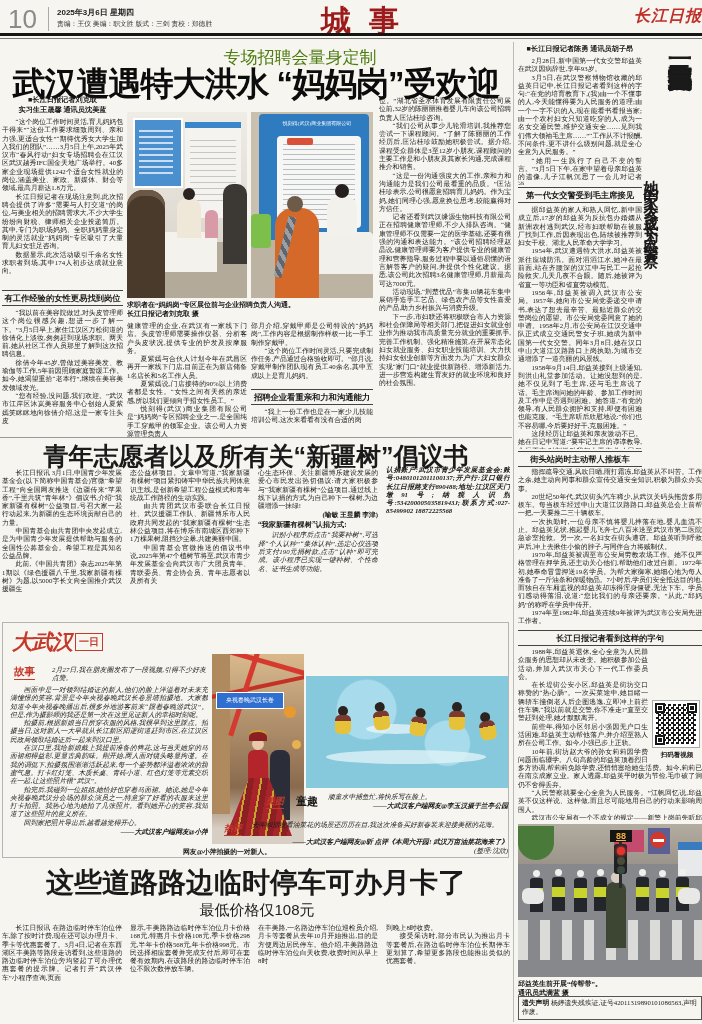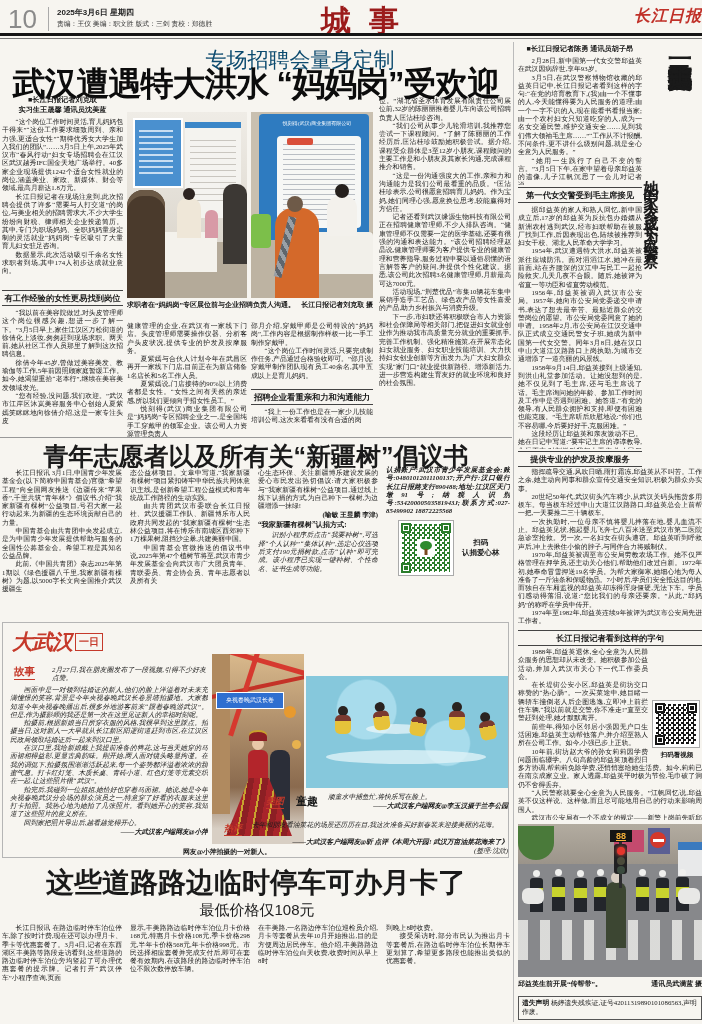--- a/index.html
+++ b/index.html
@@ -7,21 +7,21 @@
         font-family:"Liberation Serif","DejaVu Serif",serif;color:#1a1a1a;overflow:hidden;}
   .abs{position:absolute;}
   .sans{font-family:"Liberation Sans","DejaVu Sans",sans-serif;}
   .body-text{font-size:6.8px;line-height:8.3px;text-align:justify;overflow:hidden;}
   .body-text p{margin:0;text-indent:2em;}
   .body-text.noindent p:first-child{text-indent:0;}
   .fang{font-style:italic;}
   .subhead{font-family:"Liberation Sans","DejaVu Sans",sans-serif;font-weight:bold;text-align:center;
            font-size:8.3px;line-height:10px;border-top:1px solid #444;border-bottom:1px solid #444;
            padding:2px 0;overflow:hidden;white-space:nowrap;}
-  .caption{font-size:7px;font-weight:bold;line-height:9px;overflow:hidden;}
+  .caption{font-size:7px;font-weight:bold;line-height:9px;overflow:hidden;flex-direction:column;}
   .caption-row{display:flex;justify-content:space-between;}
   .photo{position:absolute;overflow:hidden;background:#cfc8bc;}
   .vtext{writing-mode:vertical-rl;}
   .qr{position:relative;background:#fff;border:1px solid #aaa;}
   .qr .px{position:absolute;inset:3px;background:repeating-conic-gradient(#161616 0% 25%,#ffffff 0% 50%) 0 0/5px 5px;}
   .qr .px.green{background:repeating-conic-gradient(#2a7d2a 0% 25%,#ffffff 0% 50%) 0 0/5px 5px;}
   .qr .fq{position:absolute;width:10px;height:10px;border:2px solid #161616;background:#fff;box-sizing:border-box;}
   .qr .fq.green{border-color:#2a7d2a;}
   .qr .fq::after{content:"";position:absolute;inset:1px;background:#161616;}
   .qr .fq.green::after{background:#2a7d2a;}
@@ -48,21 +48,21 @@
 
   <div class="abs sans" style="left:8px;top:4px;font-size:26px;color:#8a8a8a;">10</div>
   <div class="abs" style="left:48px;top:7px;width:1px;height:24px;background:#aaa;"></div>
   <div class="abs sans" style="left:57px;top:7px;font-size:8px;font-weight:bold;color:#222;">2025年3月6日 星期四</div>
   <div class="abs sans" style="left:57px;top:19px;font-size:6.8px;color:#333;">责编：王仪 美编：职文胜 版式：三剑 责校：郑德胜</div>
   <div class="abs" style="left:280px;top:1px;width:160px;text-align:center;font-size:30px;font-weight:900;color:#9b1b1b;letter-spacing:18px;padding-left:18px;box-sizing:border-box;">城事</div>
   <div class="abs" style="left:634px;top:6px;font-size:16px;font-weight:800;color:#c03028;font-style:italic;letter-spacing:1px;">长江日报</div>
   <div class="abs" style="left:0;top:33px;width:702px;height:3px;background:#151515;"></div>
   <div class="abs" style="left:0;top:37.5px;width:702px;height:1px;background:#777;"></div>
 
-  <div class="abs sans" style="left:95px;top:46px;width:410px;text-align:center;font-size:21px;color:#0c4a6e;">专场招聘会量身定制</div>
+  <div class="abs sans" style="left:95px;top:46px;width:410px;text-align:center;font-size:17px;color:#4d7c0f;">专场招聘会量身定制</div>
   <div class="abs sans" style="left:0;top:62px;width:512px;text-align:center;font-size:33px;font-weight:900;letter-spacing:-1px;color:#0c0c0c;white-space:nowrap;">武汉遭遇特大洪水 “妈妈岗”受欢迎</div>
 
   <div class="abs" style="left:2px;top:96px;width:121px;text-align:center;font-size:7.2px;font-weight:bold;line-height:9.5px;">
     <div>■长江日报记者刘克取</div>
     <div>实习生王晟馨 通讯员沈美蓝</div>
   </div>
 
   <div class="abs body-text" style="left:2px;top:118px;width:121px;height:171px;">
       <p>“这个岗位工作时间灵活,育儿妈妈包干得来”“这份工作要求细致周到、亲和力强,更适合女性”“期待优秀女大学生加入我们的团队”……3月5日上午,2025年武汉市“春风行动”妇女专场招聘会在江汉区武汉越秀IFC国金天地广场举行。40多家企业现场提供1242个适合女性就业的岗位,涵盖美业、家政、新媒体、财会等领域,最高月薪达1.8万元。</p>
       <p>长江日报记者在现场注意到,此次招聘会提供了许多“需要与人打交道”的岗位,与美业相关的招聘需求大,不少大学生纷纷向财税、律师相关企业投递简历。其中,专门为职场妈妈、全职妈妈量身定制的灵活就业“妈妈岗”专区吸引了大量育儿妇女驻足咨询。</p>
@@ -141,21 +141,21 @@
       <p>“她用一生践行了自己不变的誓言。”3月5日下午,在家中望着母亲邱益英的遗像,儿子江帆沉思了一会儿对记者说。</p>
     </div>
   <div class="abs subhead" style="left:518px;top:187px;width:124px;">第一代女交警受到毛主席接见</div>
   <div class="abs body-text" style="left:518px;top:206px;width:124px;height:243px;">
       <p>据邱益英的家人和熟人回忆,新中国成立后,17岁的邱益英为反抗包办婚姻从新洲农村逃到武汉,经市妇联帮助在被服厂找到工作,后因表现出色,陆续被推荐到妇女干校、湖北人民革命大学学习。</p>
       <p>1954年,武汉遭遇特大洪水,邱益英被派往应城防汛。面对滔滔江水,她冲在最前面,站在齐腰深的汉江中与民工一起抢险救灾,几天几夜不合眼。随后,她被评为省直一等功臣和省直劳动模范。</p>
       <p>1956年,邱益英被调入武汉市公安局。1957年,她向市公安局党委递交申请书,表达了想去最辛苦、最贴近群众的交警岗位的愿望。市公安局党委同意了她的申请。1958年2月,市公安局在江汉交通中队正式成立交通民警女子班,她成为新中国第一代女交警。同年3月8日,她在汉口中山大道江汉路路口上岗执勤,为城市交通增添了一道亮丽的风景线。</p>
       <p>1958年9月14日,邱益英接到上级通知,到洪山礼堂参加活动。让她没想到的是,她不仅见到了毛主席,还与毛主席说了话。毛主席询问她的年龄、参加工作时间及工作中是否遇到困难。她答道,“有党的领导,有人民群众拥护和支持,即便有困难也能克服。”毛主席听后欣慰地说:“你们也不容易哪,今后要好好干,克服困难。”</p>
       <p>这段经历让邱益英和亲友激动不已。她在日记中写道:“要牢记主席的谆谆教导,永远不忘,时刻激励我努力工作,为人民服务。”</p>
     </div>
-  <div class="abs subhead" style="left:518px;top:451px;width:124px;">提供专业的护发及按摩服务</div>
+  <div class="abs subhead" style="left:518px;top:451px;width:124px;">街头站岗时主动帮人推板车</div>
 
   <div class="abs vtext" style="left:641px;top:168px;height:330px;font-size:15px;font-weight:700;letter-spacing:6px;">她的家人大多成长为人民警察</div>
   <div class="abs vtext sans" style="left:659px;top:46px;height:436px;font-size:24px;font-weight:900;line-height:42px;">毛主席接见过的第一代女交警邱益英走了</div>
 
   <div class="abs body-text" style="left:518px;top:468px;width:184px;height:160px;">
       <p>指挥疏导交通,风吹日晒,雨打霜冻,邱益英从不叫苦。工作之余,她主动向同事和群众宣传交通安全知识,积极为群众办实事。</p>
       <p>20世纪50年代,武汉街头汽车稀少,从武汉关码头拖货多用板车。每当板车经过中山大道江汉路路口,邱益英总会上前帮一把,一天要推二三十辆板车。</p>
       <p>一次执勤时,一位母亲不慎将婴儿摔落在地,婴儿血流不止。邱益英见状,抱起婴儿飞奔七八百米送至武汉市第二医院急诊室抢救。另一次,一名妇女在街头遭窃。邱益英听到呼救声后,冲上去揪住小偷的脖子,与同伴合力将贼制伏。</p>
       <p>1970年,邱益英被调至市公安局劳教农场工作。她不仅严格管理在押学员,还主动关心他们,帮助他们改过自新。1972年初,她奉命冒雪押送19名学员。为帮大家御寒,她细心地为每人准备了一斤油条和保暖物品。7小时后,学员们安全抵达目的地,而独自在车厢监视的邱益英却冻得浑身僵硬,无法下车。学员们感动得落泪,说道:“您比我们的母亲还要亲。”从此,“邱妈妈”的称呼在学员中传开。</p>
       <p>1974年至1982年,邱益英连续9年被评为武汉市公安局先进工作者。</p>
@@ -240,33 +240,20 @@
     <div style="text-align:right;font-size:6.8px;font-weight:bold;line-height:10px;">(喻敏 王昱麟 李津)</div>
     <div style="font-size:7.2px;font-weight:bold;line-height:11px;">“我家新疆有棵树”认捐方式:</div>
     <div class="body-text fang">
         <p>识别小程序后点击“我要种树”,可选择“个人认种”“集体认种”,选定心仪选项后支付190元捐树款,点击“认种”即可完成。该小程序已实现一键种树、个性命名、证书生成等功能。</p>
       </div>
   </div>
   <div class="abs" style="left:386px;top:466px;width:124px;height:152px;overflow:hidden;">
     <div class="body-text fang" style="font-weight:bold;">
       <p style="text-indent:0;">认捐账户:武汉市青少年发展基金会;账号:04801012011100137;开户行:汉口银行长江日报路支行890488;地址:江汉区天门墩91号;纳税人识别号:53420000503581943J;联系方式:027-85499902 18872225568</p>
     </div>
-    <div style="display:flex;align-items:center;margin-top:4px;">
-      <div class="qr" style="width:54px;height:54px;margin-left:12px;">
-        <div class="px green"></div>
-        <div class="fq green" style="left:2px;top:2px;"></div>
-        <div class="fq green" style="right:2px;top:2px;"></div>
-        <div class="fq green" style="left:2px;bottom:2px;"></div>
-        <div class="tree"></div>
-      </div>
-      <div style="margin-left:8px;text-align:center;font-size:7.5px;font-weight:bold;line-height:10px;">
-        <div>扫码</div>
-        <div>认捐爱心林</div>
-      </div>
-    </div>
   </div>
 
   <div class="abs" style="left:2px;top:622px;width:507px;height:236px;border:1px solid #b5b5b5;box-sizing:border-box;"></div>
   <div class="abs" style="left:12px;top:628px;display:flex;align-items:center;">
     <span style="font-size:21px;font-weight:900;color:#c5392a;font-style:italic;letter-spacing:-1px;">大武汉</span>
     <span style="font-size:10px;font-weight:bold;color:#c5392a;border:1.5px solid #c5392a;padding:1px 3px;margin-left:3px;">一日</span>
   </div>
   <div class="abs" style="left:14px;top:665px;font-size:10.5px;font-weight:900;color:#c5392a;border-bottom:1px solid #c5392a;">故事</div>
   <div class="abs fang" style="left:52px;top:666px;width:154px;font-size:6.8px;line-height:8.3px;text-align:justify;overflow:hidden;height:17px;">2月27日,我在朋友圈发布了一段视频,引得不少好友点赞。</div>
   <div class="abs" style="left:10px;top:686px;width:198px;height:160px;overflow:hidden;">

